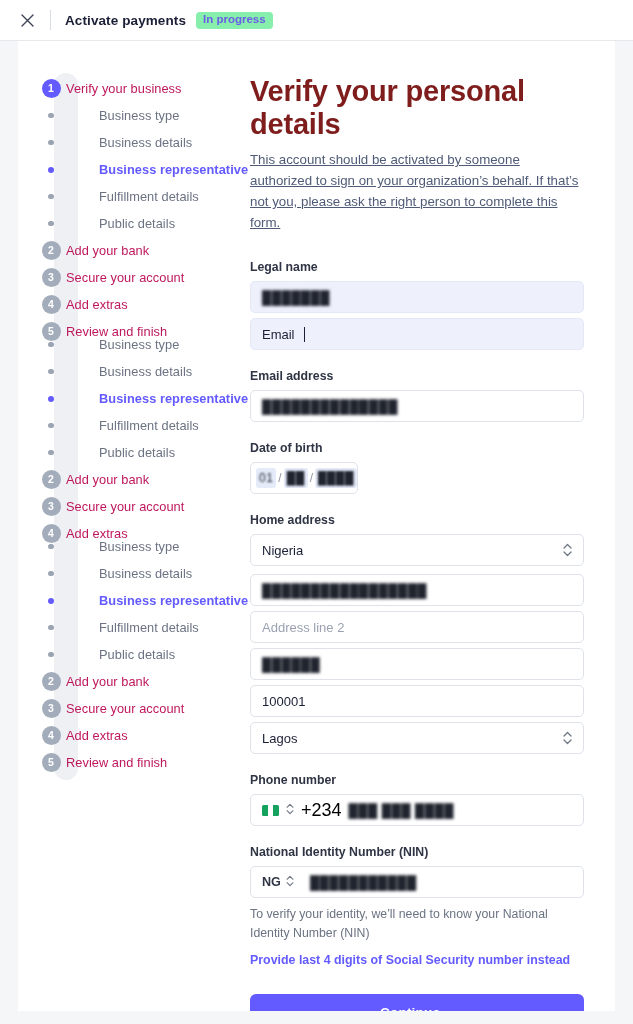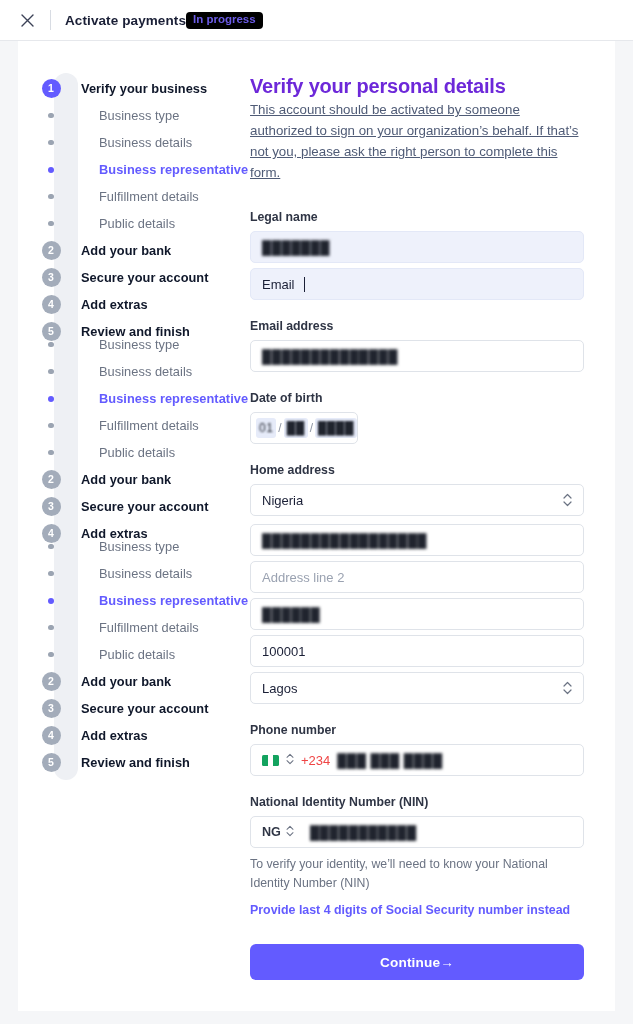--- a/index.html
+++ b/index.html
@@ -35,24 +35,25 @@
     background: #d8dce3;
     margin: 0 14px 0 8px;
   }
   .topbar-title {
     font-size: 13.5px;
     font-weight: 600;
     color: #1a1f36;
     letter-spacing: .1px;
   }
   .badge {
+    margin-left: 10px;
     font-size: 11.5px;
     font-weight: 600;
     color: #6c5ce7;
-    background: #000000;
+    background: #86efac;
     border-radius: 4px;
     padding: 2.5px 7px 3px;
     line-height: 1;
     display: inline-block;
   }
 
   
   .page {
     position: relative;
     width: 633px;
@@ -131,23 +132,23 @@
     background: #9ba4b2;
   }
   .dot-active { background: #635bff; width: 6px; height: 6px; }
 
   .step-label {
     font-size: 12.8px;
     letter-spacing: .05px;
     white-space: nowrap;
   }
   .label-major {
-    font-weight: 700;
-    color: #0f172a;
-    margin-left: 15px;
+    font-weight: 400;
+    color: #be185d;
+    margin-left: 0;
   }
   .label-sub {
     font-weight: 400;
     color: #6b7383;
     margin-left: 33px;
   }
   .label-sub-active {
     font-weight: 700;
     color: #635bff;
   }
@@ -155,25 +156,25 @@
   
   .ghost-clip { overflow: hidden; position: relative; }
 
   
   .main {
     flex: 1 1 auto;
     padding-right: 12px;
     padding-left: 0;
   }
   h1.title {
-    font-size: 20px;
+    font-size: 29px;
     font-weight: 700;
-    color: #6d28d9;
+    color: #7f1d1d;
     letter-spacing: -.2px;
-    margin-bottom: 1px;
+    margin-bottom: 8px;
   }
   p.intro {
     font-size: 13.3px;
     line-height: 1.58;
     color: #4f5b76;
     margin-bottom: 27px;
     max-width: 330px;
     text-decoration: underline;
   }
 
@@ -271,21 +272,21 @@
   .flag {
     width: 17px; height: 11px;
     display: inline-flex;
     border-radius: 1.5px;
     overflow: hidden;
     flex: 0 0 auto;
   }
   .flag span { display: block; height: 100%; }
   .flag .g { width: 33.34%; background: #13a35f; }
   .flag .w { width: 33.32%; background: #ffffff; }
-  .dial { font-size: 13px; color: #ef4444; }
+  .dial { font-size: 18px; color: #000000; }
 
   
   .nin-country {
     font-size: 12.6px;
     font-weight: 600;
     color: #2f3545;
     display: flex;
     align-items: center;
     gap: 5px;
     margin-right: 16px;

